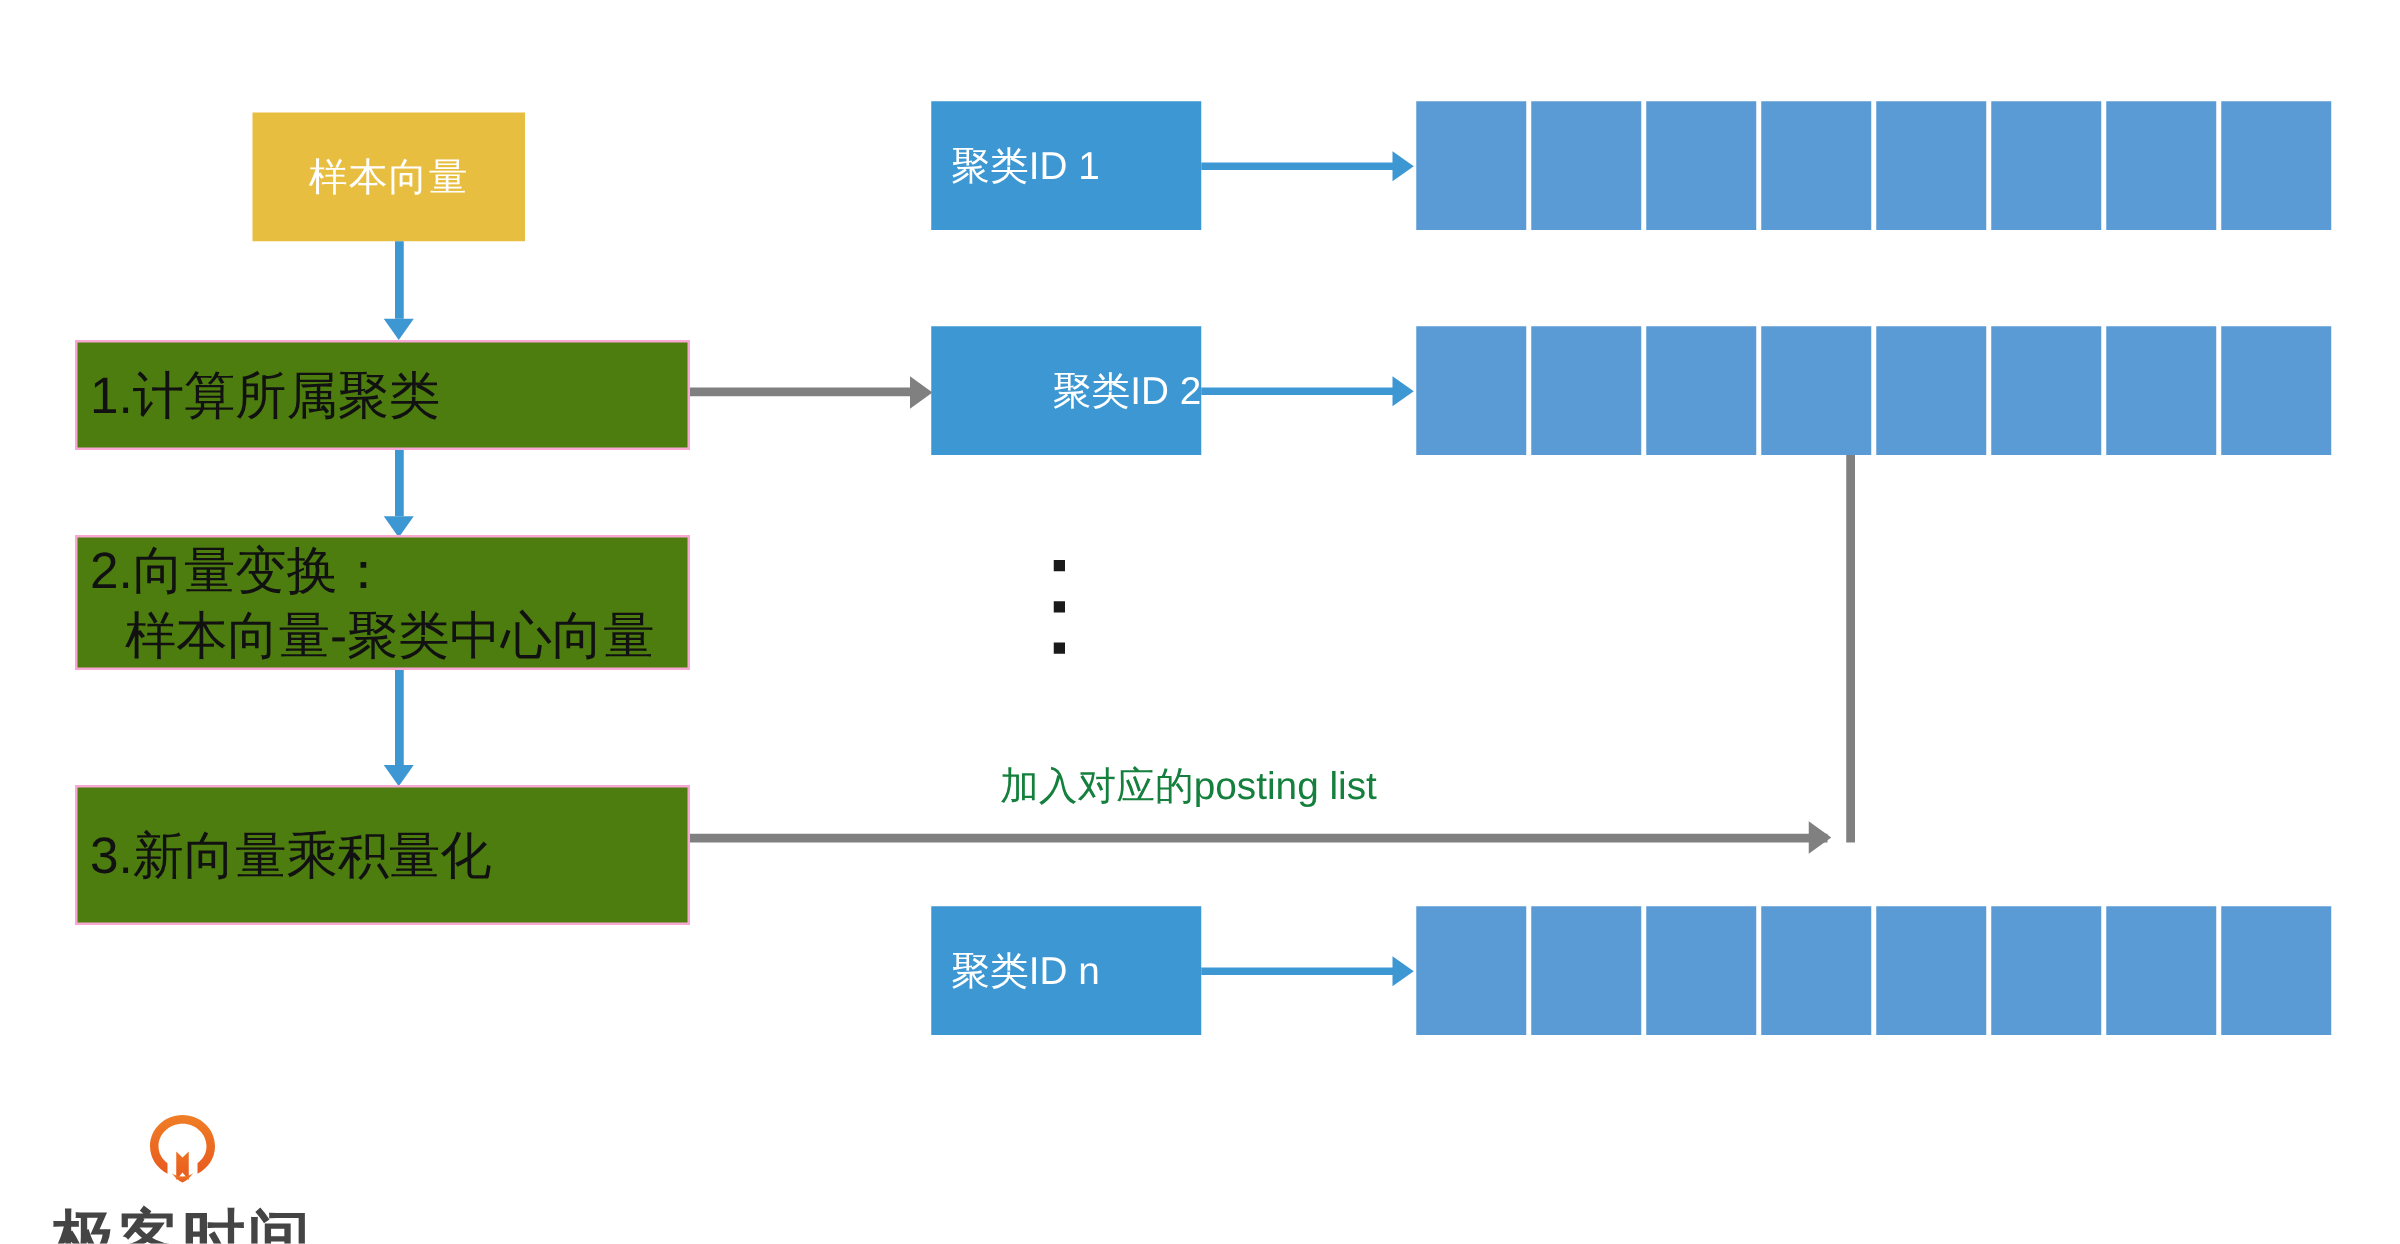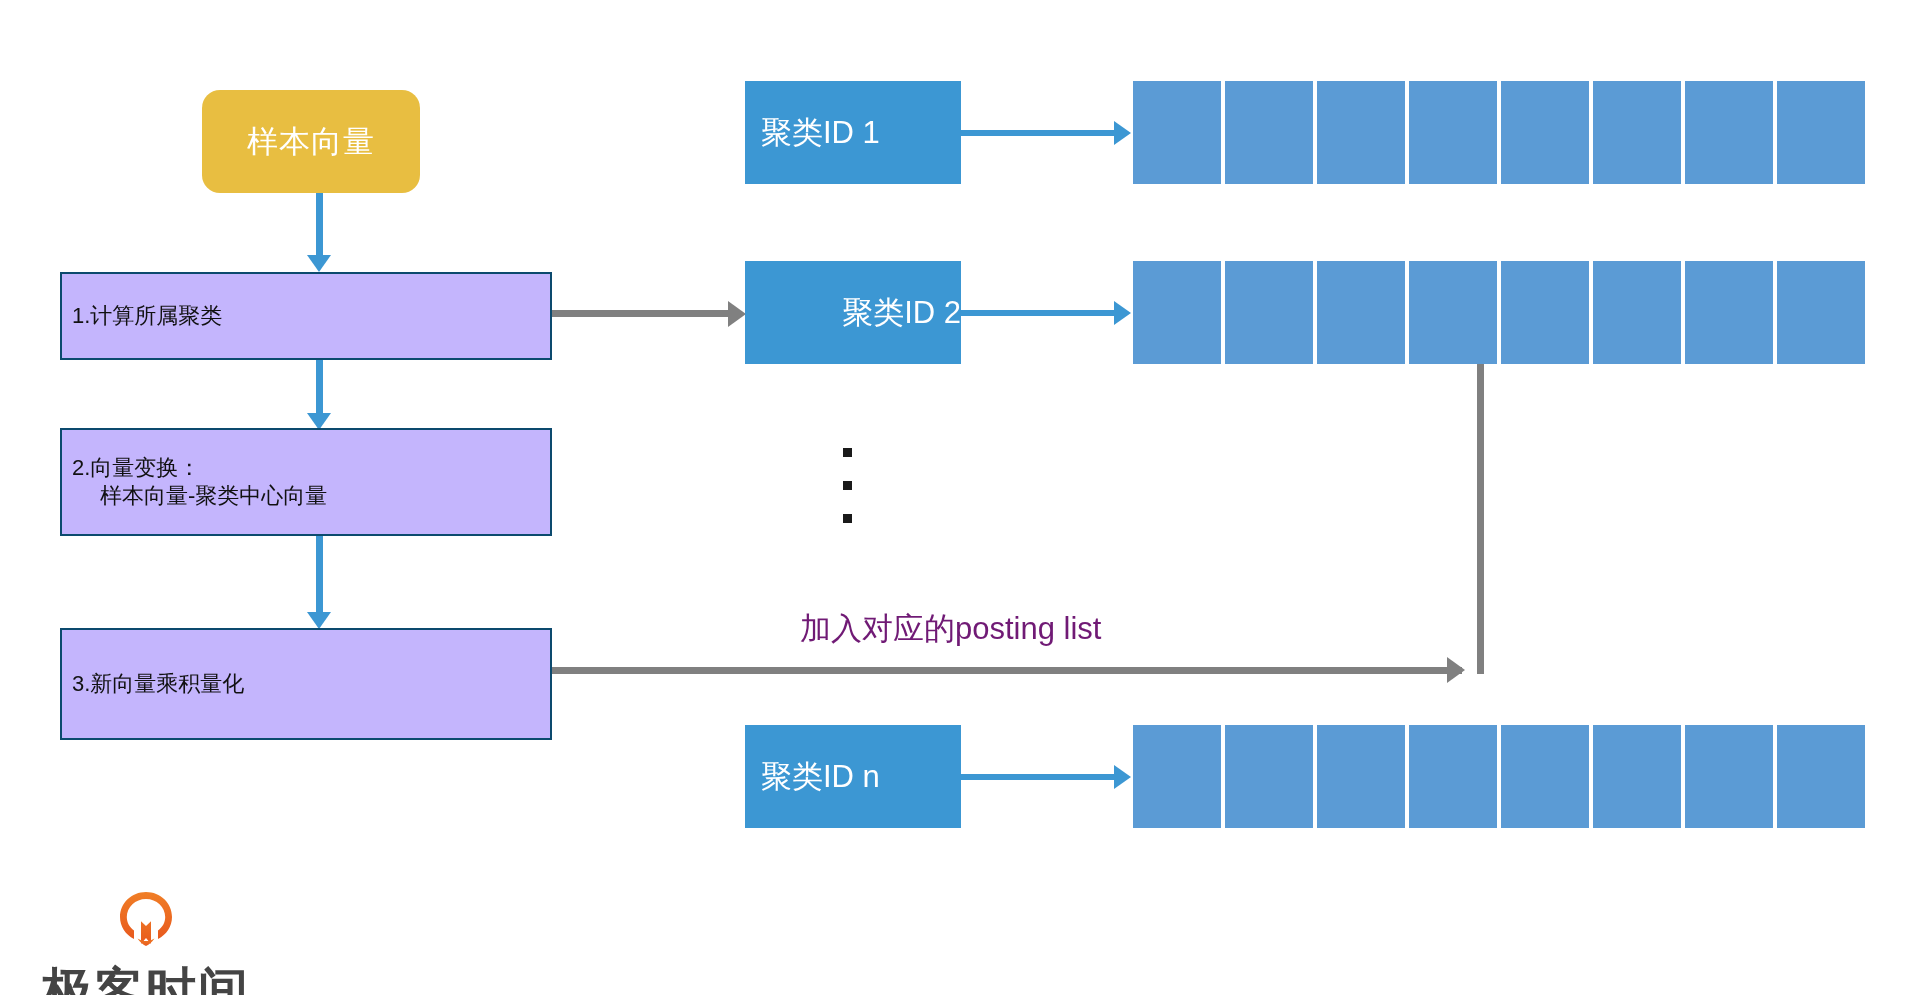--- a/index.html
+++ b/index.html
@@ -24,33 +24,32 @@
   .box-sample {
     left: 202px; top: 90px;
     width: 218px; height: 103px;
     background: #E8BE41;
     display: flex;
     align-items: center;
     justify-content: center;
     color: #ffffff;
     font-size: 31px;
     letter-spacing: 1px;
-    border-radius: 18px;
   }
 
   
   .box-step {
-    background: #c4b5fd;
-    border: 2px solid #0c4a6e;
+    background: #4d7c0f;
+    border: 2px solid #f9a8d4;
     box-sizing: border-box;
     display: flex;
     flex-direction: column;
     justify-content: center;
     padding-left: 10px;
-    font-size: 22px;
+    font-size: 41px;
     color: #111111;
     line-height: 1.28;
   }
   .box-step .line2 { padding-left: 28px; }
 
   #step1 { left: 60px; top: 272px; width: 492px; height: 88px; }
   #step2 { left: 60px; top: 428px; width: 492px; height: 108px; }
   #step3 { left: 60px; top: 628px; width: 492px; height: 112px; }
 
   
@@ -133,21 +132,21 @@
   #ellipsis span {
     display: block;
     width: 9px; height: 9px;
     background: #1a1a1a;
   }
 
   
   #caption {
     left: 800px; top: 608px;
     font-size: 31px;
-    color: #701a75;
+    color: #15803d;
     white-space: nowrap;
   }
 
   
   #logo {
     left: 42px; top: 890px;
     display: flex;
     align-items: center;
     gap: 18px;
     flex-direction: column;

